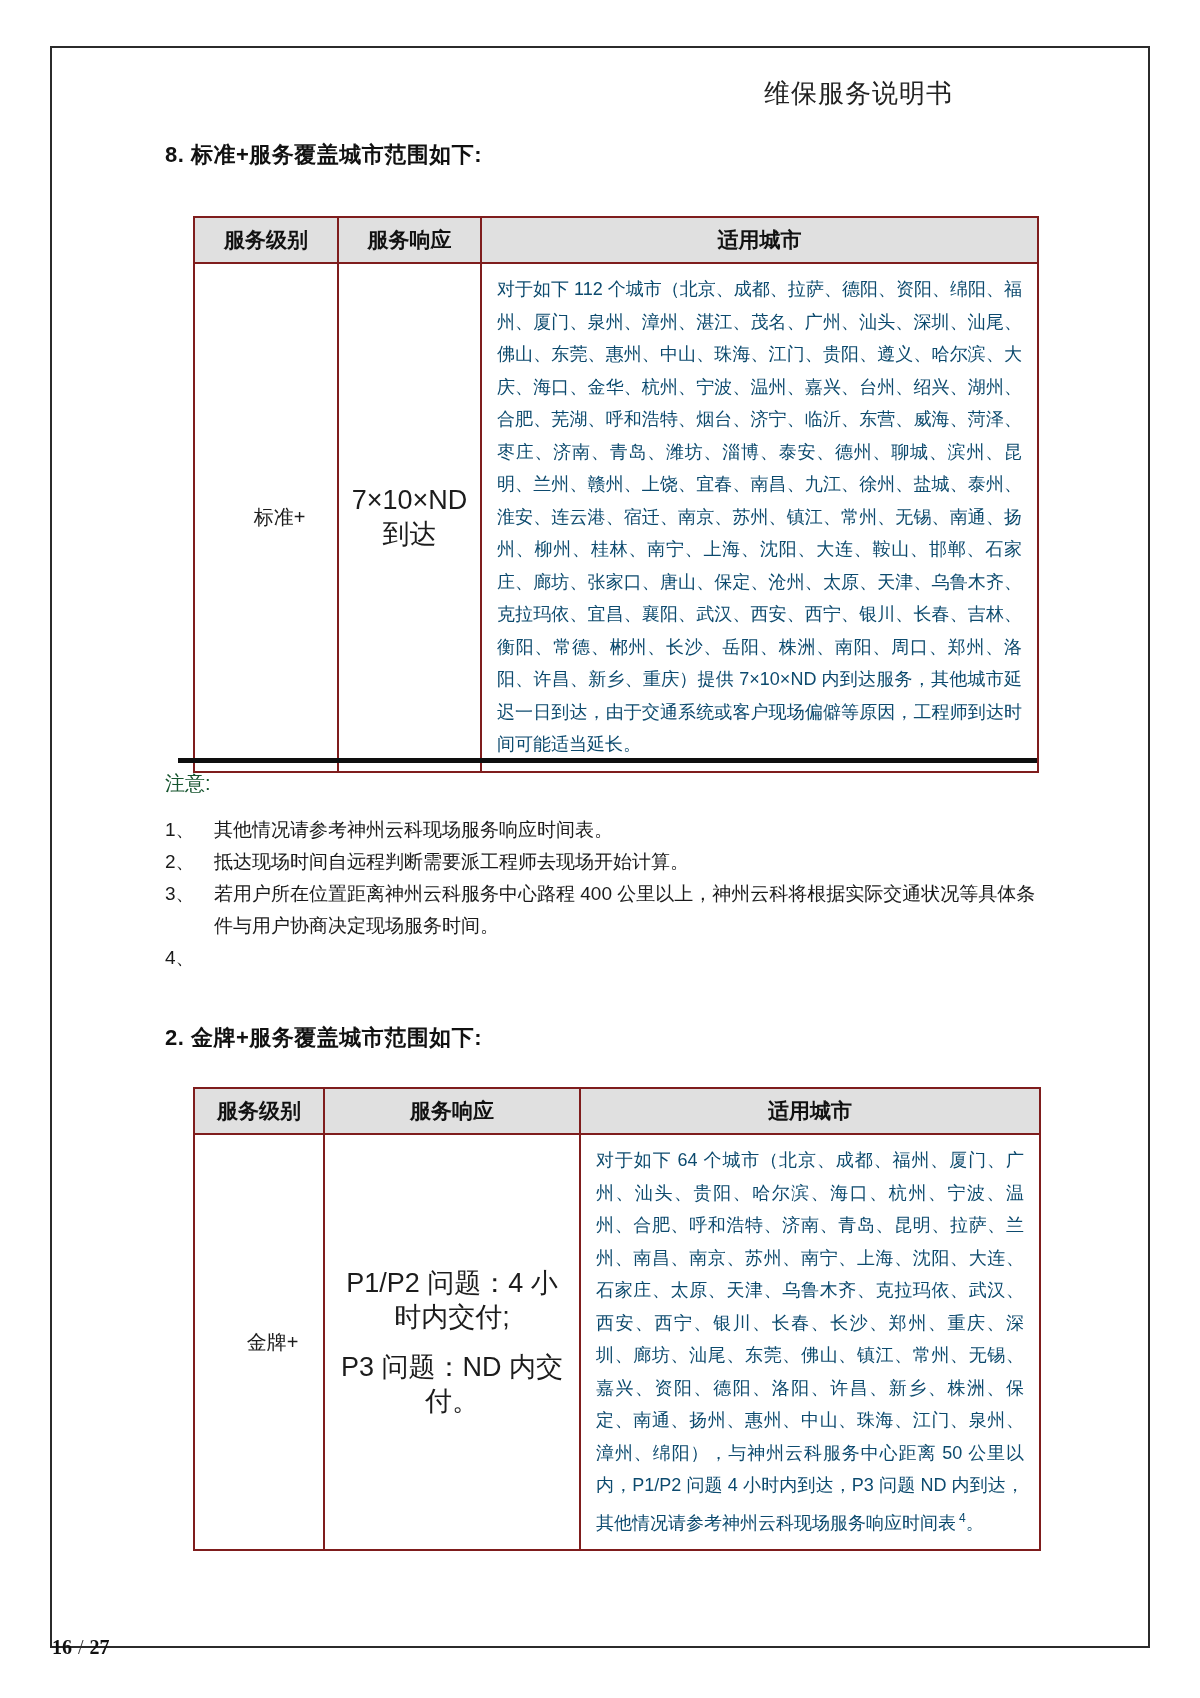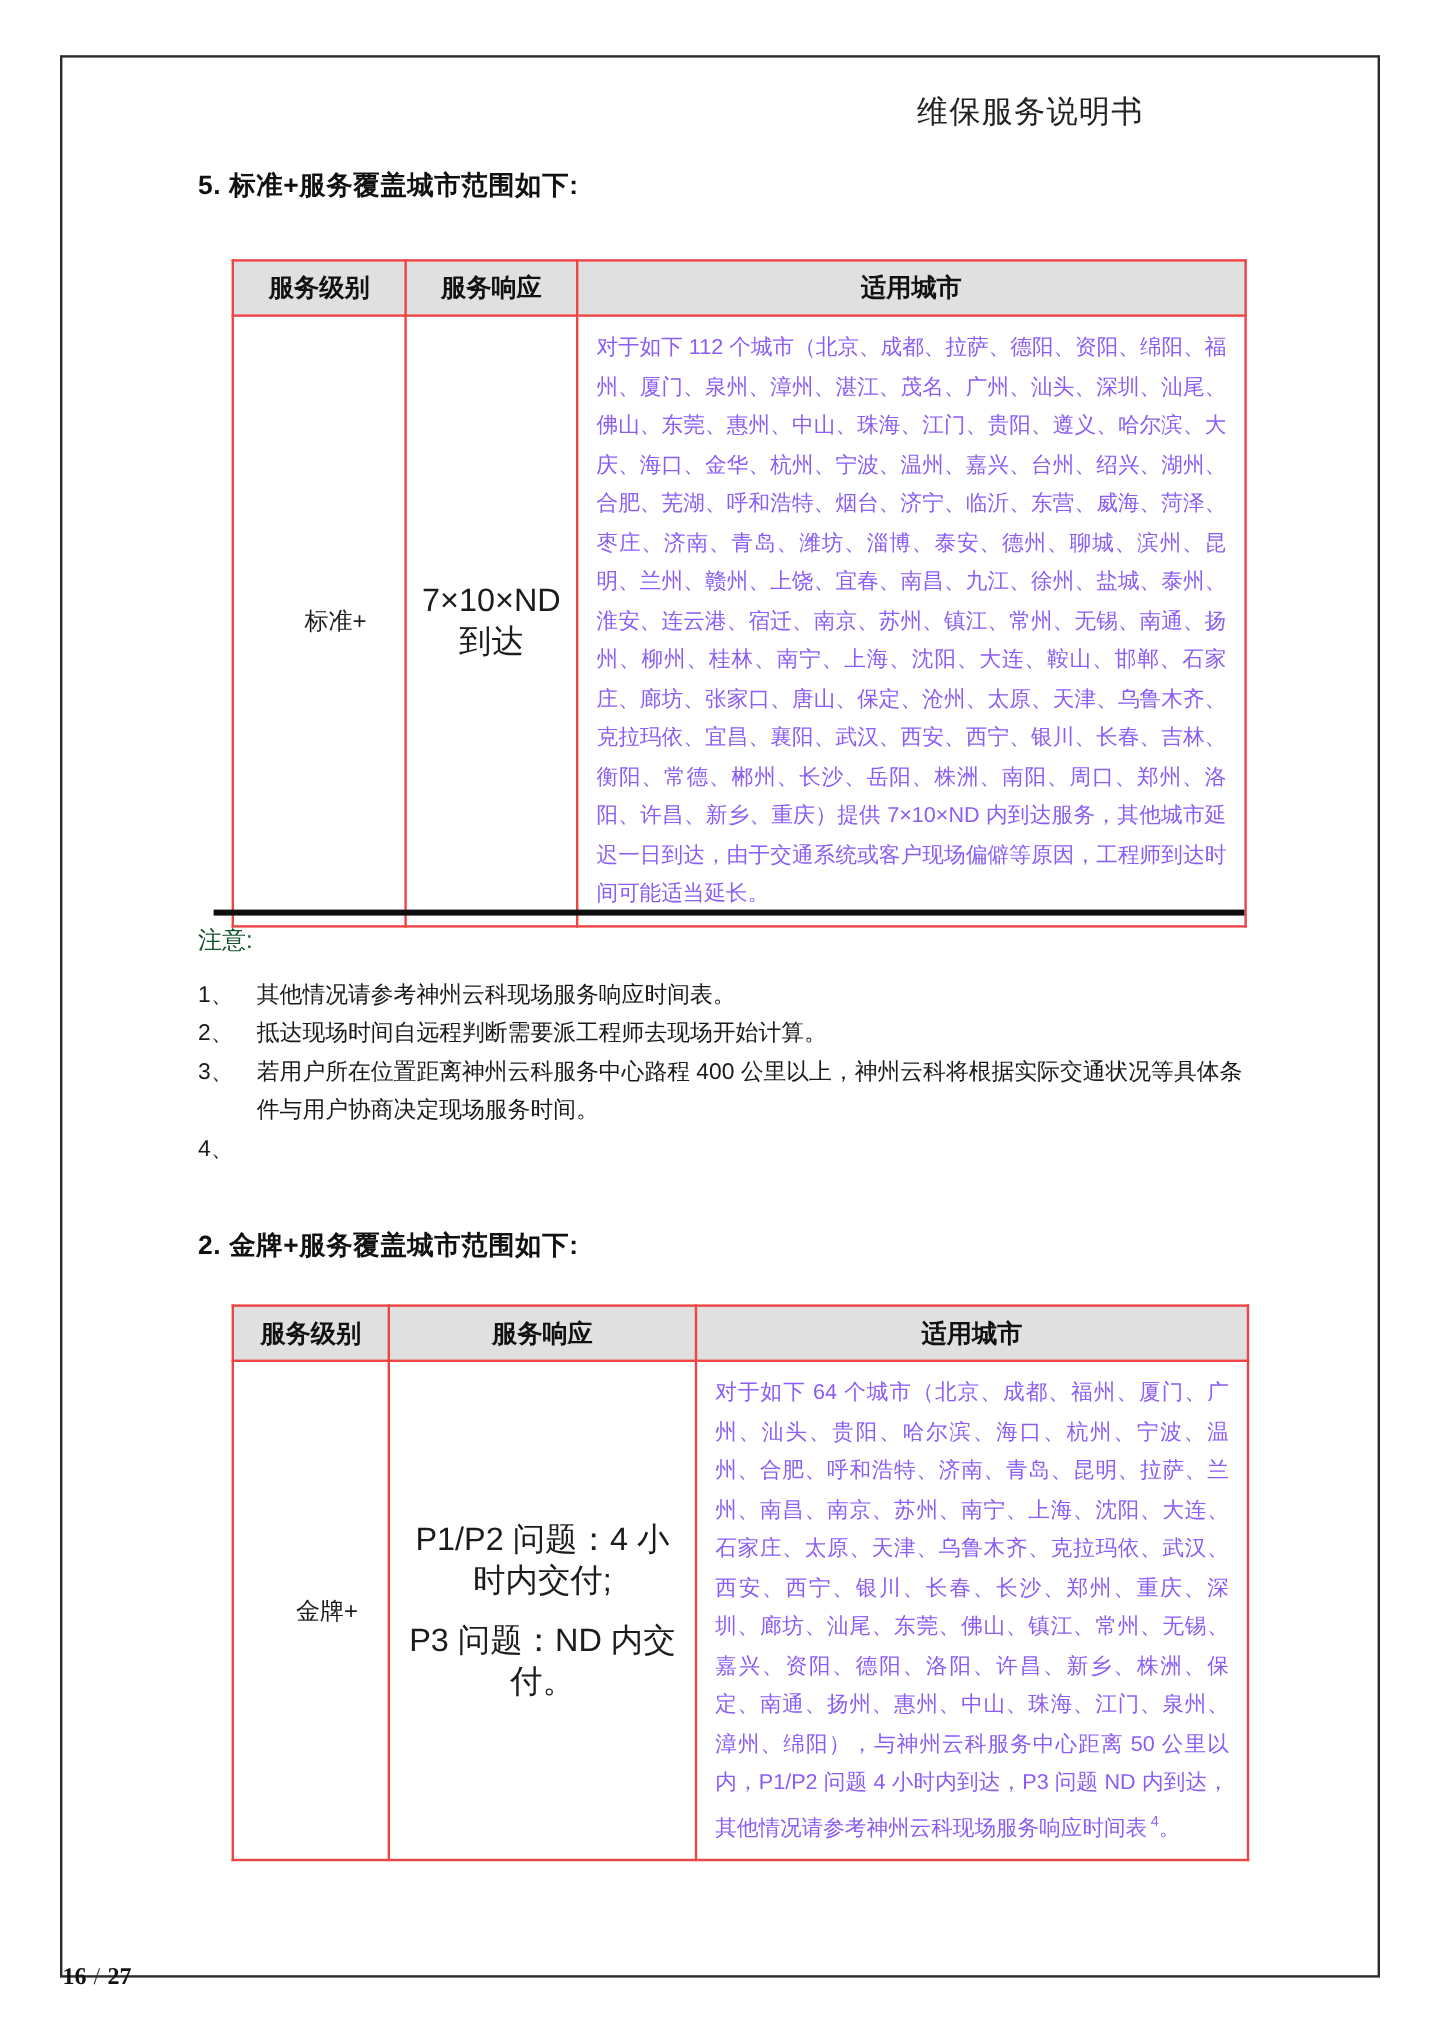--- a/index.html
+++ b/index.html
@@ -32,21 +32,21 @@
   .heading-2{top:975px;}
 
   table.svc{
     position:absolute;left:141px;
     border-collapse:collapse;table-layout:fixed;
     background:#fff;
   }
   table.t1{top:168px;width:844px;}
   table.t2{top:1039px;width:846px;}
   table.svc th, table.svc td{
-    border:2px solid #ef4444;
+    border:2px solid #7f1d1d;
     box-sizing:border-box;
   }
   table.svc th{
     background:#e0e0e0;
     font-size:21px;font-weight:bold;color:#111;
     height:46px;text-align:center;
     padding:0;
   }
   td.level-cell{
     text-align:center;vertical-align:middle;
@@ -58,21 +58,21 @@
     font-size:27px;line-height:34px;
     padding:6px 10px;
   }
   td.resp-cell .resp-p{margin:0 0 16px 0;}
   td.resp-cell .resp-p:last-child{margin:0;}
   td.cities-cell{
     vertical-align:top;
     font-size:18px;line-height:32.5px;
     padding:9px 15px 10px 15px;
     text-align:justify;text-justify:inter-ideograph;
-    color:#8b5cf6;
+    color:#0c4a6e;
   }
   td.cities-cell sup{font-size:12px;margin-left:3px;}
 
   .thick-rule{
     position:absolute;top:710px;left:126px;
     width:859px;height:5px;background:#0e0e0e;
   }
   .notes-title{
     position:absolute;top:722px;left:113px;
     font-size:20px;font-weight:normal;color:#14532d;
@@ -100,21 +100,21 @@
   .page-footer .pf-sep{font-weight:normal;padding:0 6px;color:#333;}
 </style>
 </head>
 <body>
 
 <div class="page">
   <div class="frame">
 
     <div class="doc-header">维保服务说明书</div>
 
-    <h1 class="section-heading heading-1">5. 标准+服务覆盖城市范围如下:</h1>
+    <h1 class="section-heading heading-1">8. 标准+服务覆盖城市范围如下:</h1>
 
     <table class="svc t1">
       <colgroup>
           <col style="width:144px">
           <col style="width:143px">
           <col style="width:557px">
         </colgroup>
       <thead>
         <tr>
           <th>服务级别</th>

